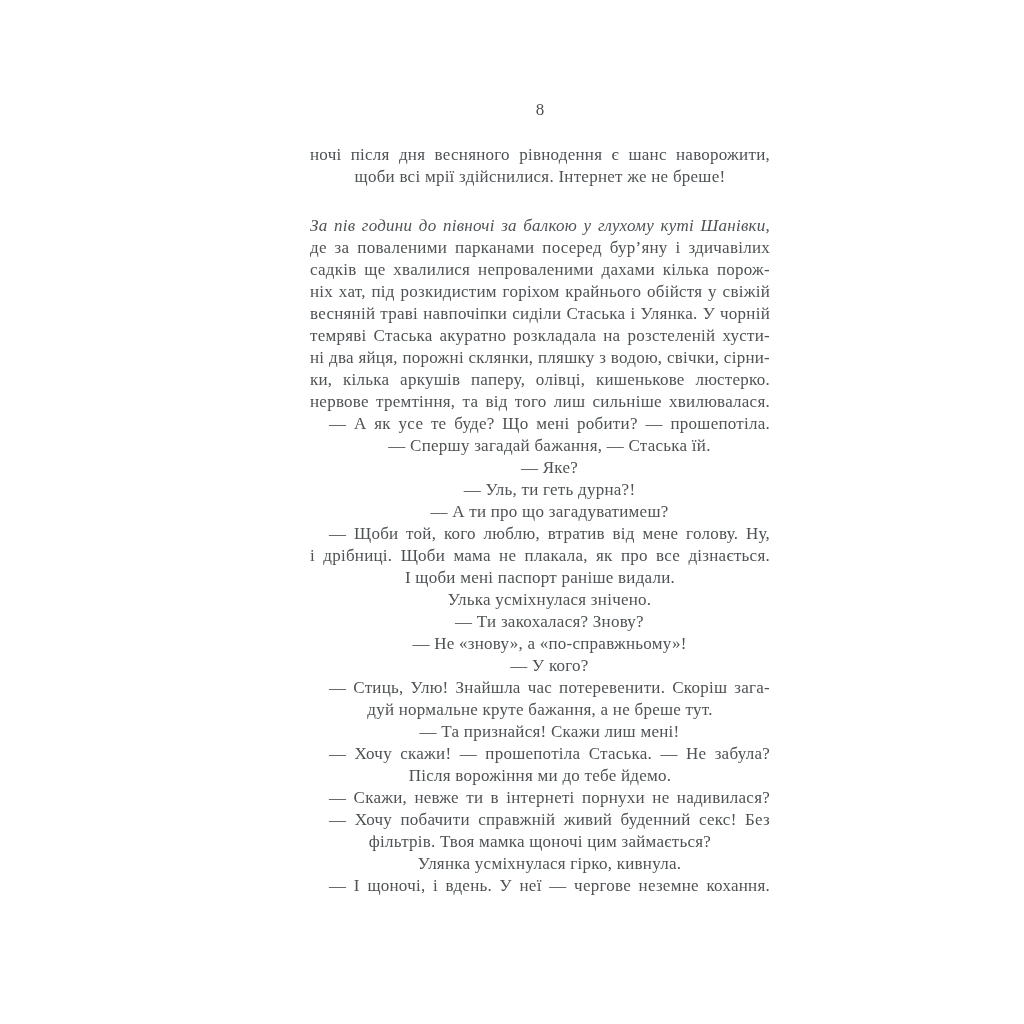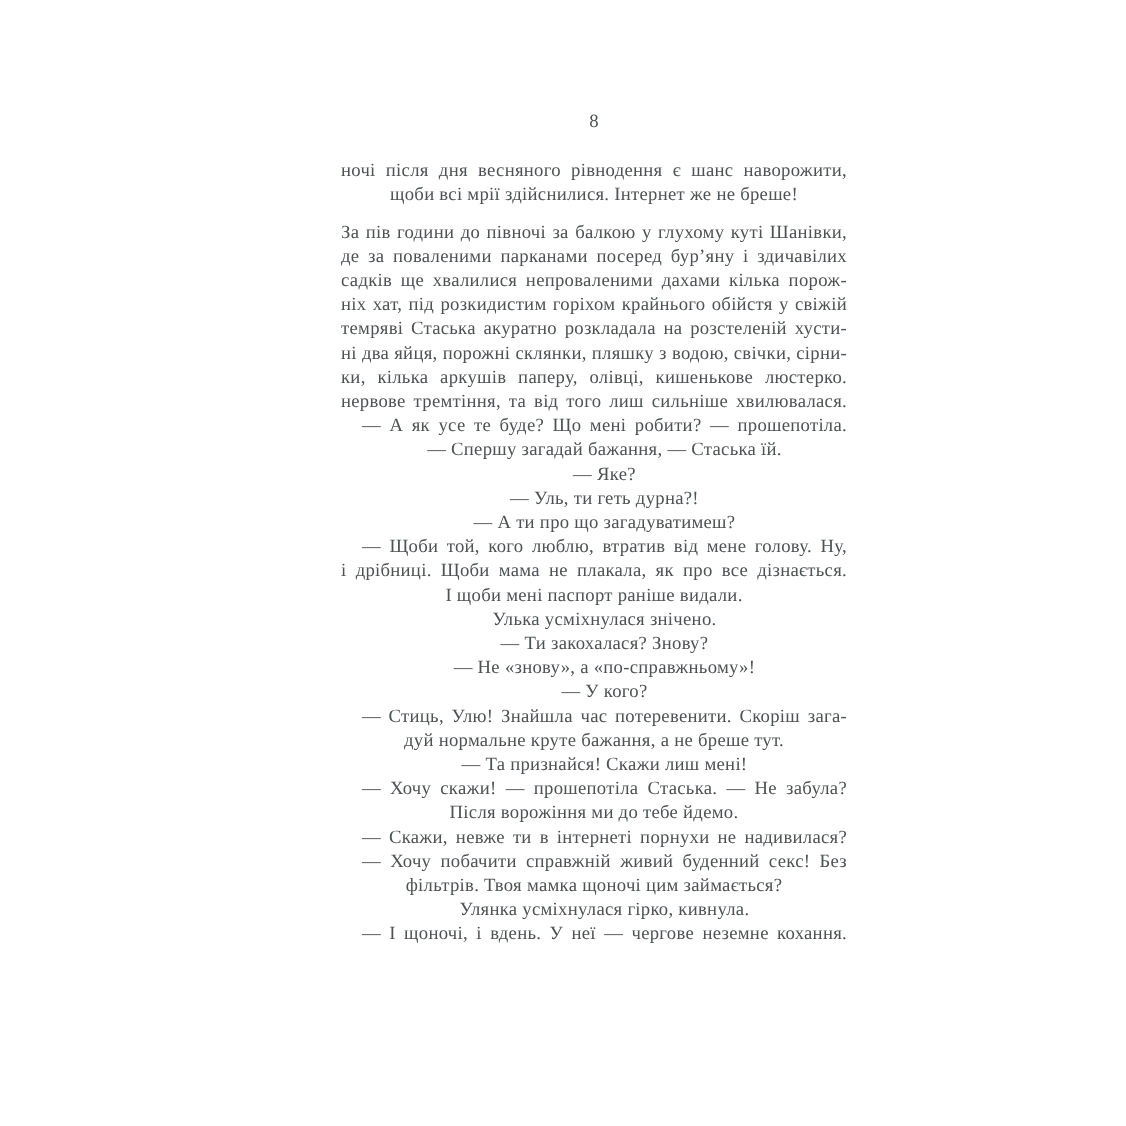--- a/index.html
+++ b/index.html
@@ -39,35 +39,37 @@
   }
   .line.j {
     text-align: justify;
     text-align-last: justify;
   }
   .line.i {
     text-indent: 19px;
     font-family: Liberation Serif, serif;
   }
   .line.g {
-    margin-top: 12px;
+    margin-top: 27px;
+    font-style: italic;
   }
 </style>
 </head>
 <body>
 
 <div class="page">
   <div class="pagenum">8</div>
   <div class="column" id="text-column">
       <div class="line j">ночі після дня весняного рівнодення є шанс наворожити,</div>
       <div class="line">щоби всі мрії здійснилися. Інтернет же не бреше!</div>
       <div class="line j g">За пів години до півночі за балкою у глухому куті Шанівки,</div>
       <div class="line j">де за поваленими парканами посеред бур’яну і здичавілих</div>
       <div class="line j">садків ще хвалилися непроваленими дахами кілька порож-</div>
       <div class="line j">ніх хат, під розкидистим горіхом крайнього обійстя у свіжій</div>
+      <div class="line j">весняній траві навпочіпки сиділи Стаська і Улянка. У чорній</div>
       <div class="line j">темряві Стаська акуратно розкладала на розстеленій хусти-</div>
       <div class="line j">ні два яйця, порожні склянки, пляшку з водою, свічки, сірни-</div>
       <div class="line j">ки, кілька аркушів паперу, олівці, кишенькове люстерко.</div>
       <div class="line j">нервове тремтіння, та від того лиш сильніше хвилювалася.</div>
       <div class="line j i">— А як усе те буде? Що мені робити? — прошепотіла.</div>
       <div class="line i">— Спершу загадай бажання, — Стаська їй.</div>
       <div class="line i">— Яке?</div>
       <div class="line i">— Уль, ти геть дурна?!</div>
       <div class="line i">— А ти про що загадуватимеш?</div>
       <div class="line j i">— Щоби той, кого люблю, втратив від мене голову. Ну,</div>

